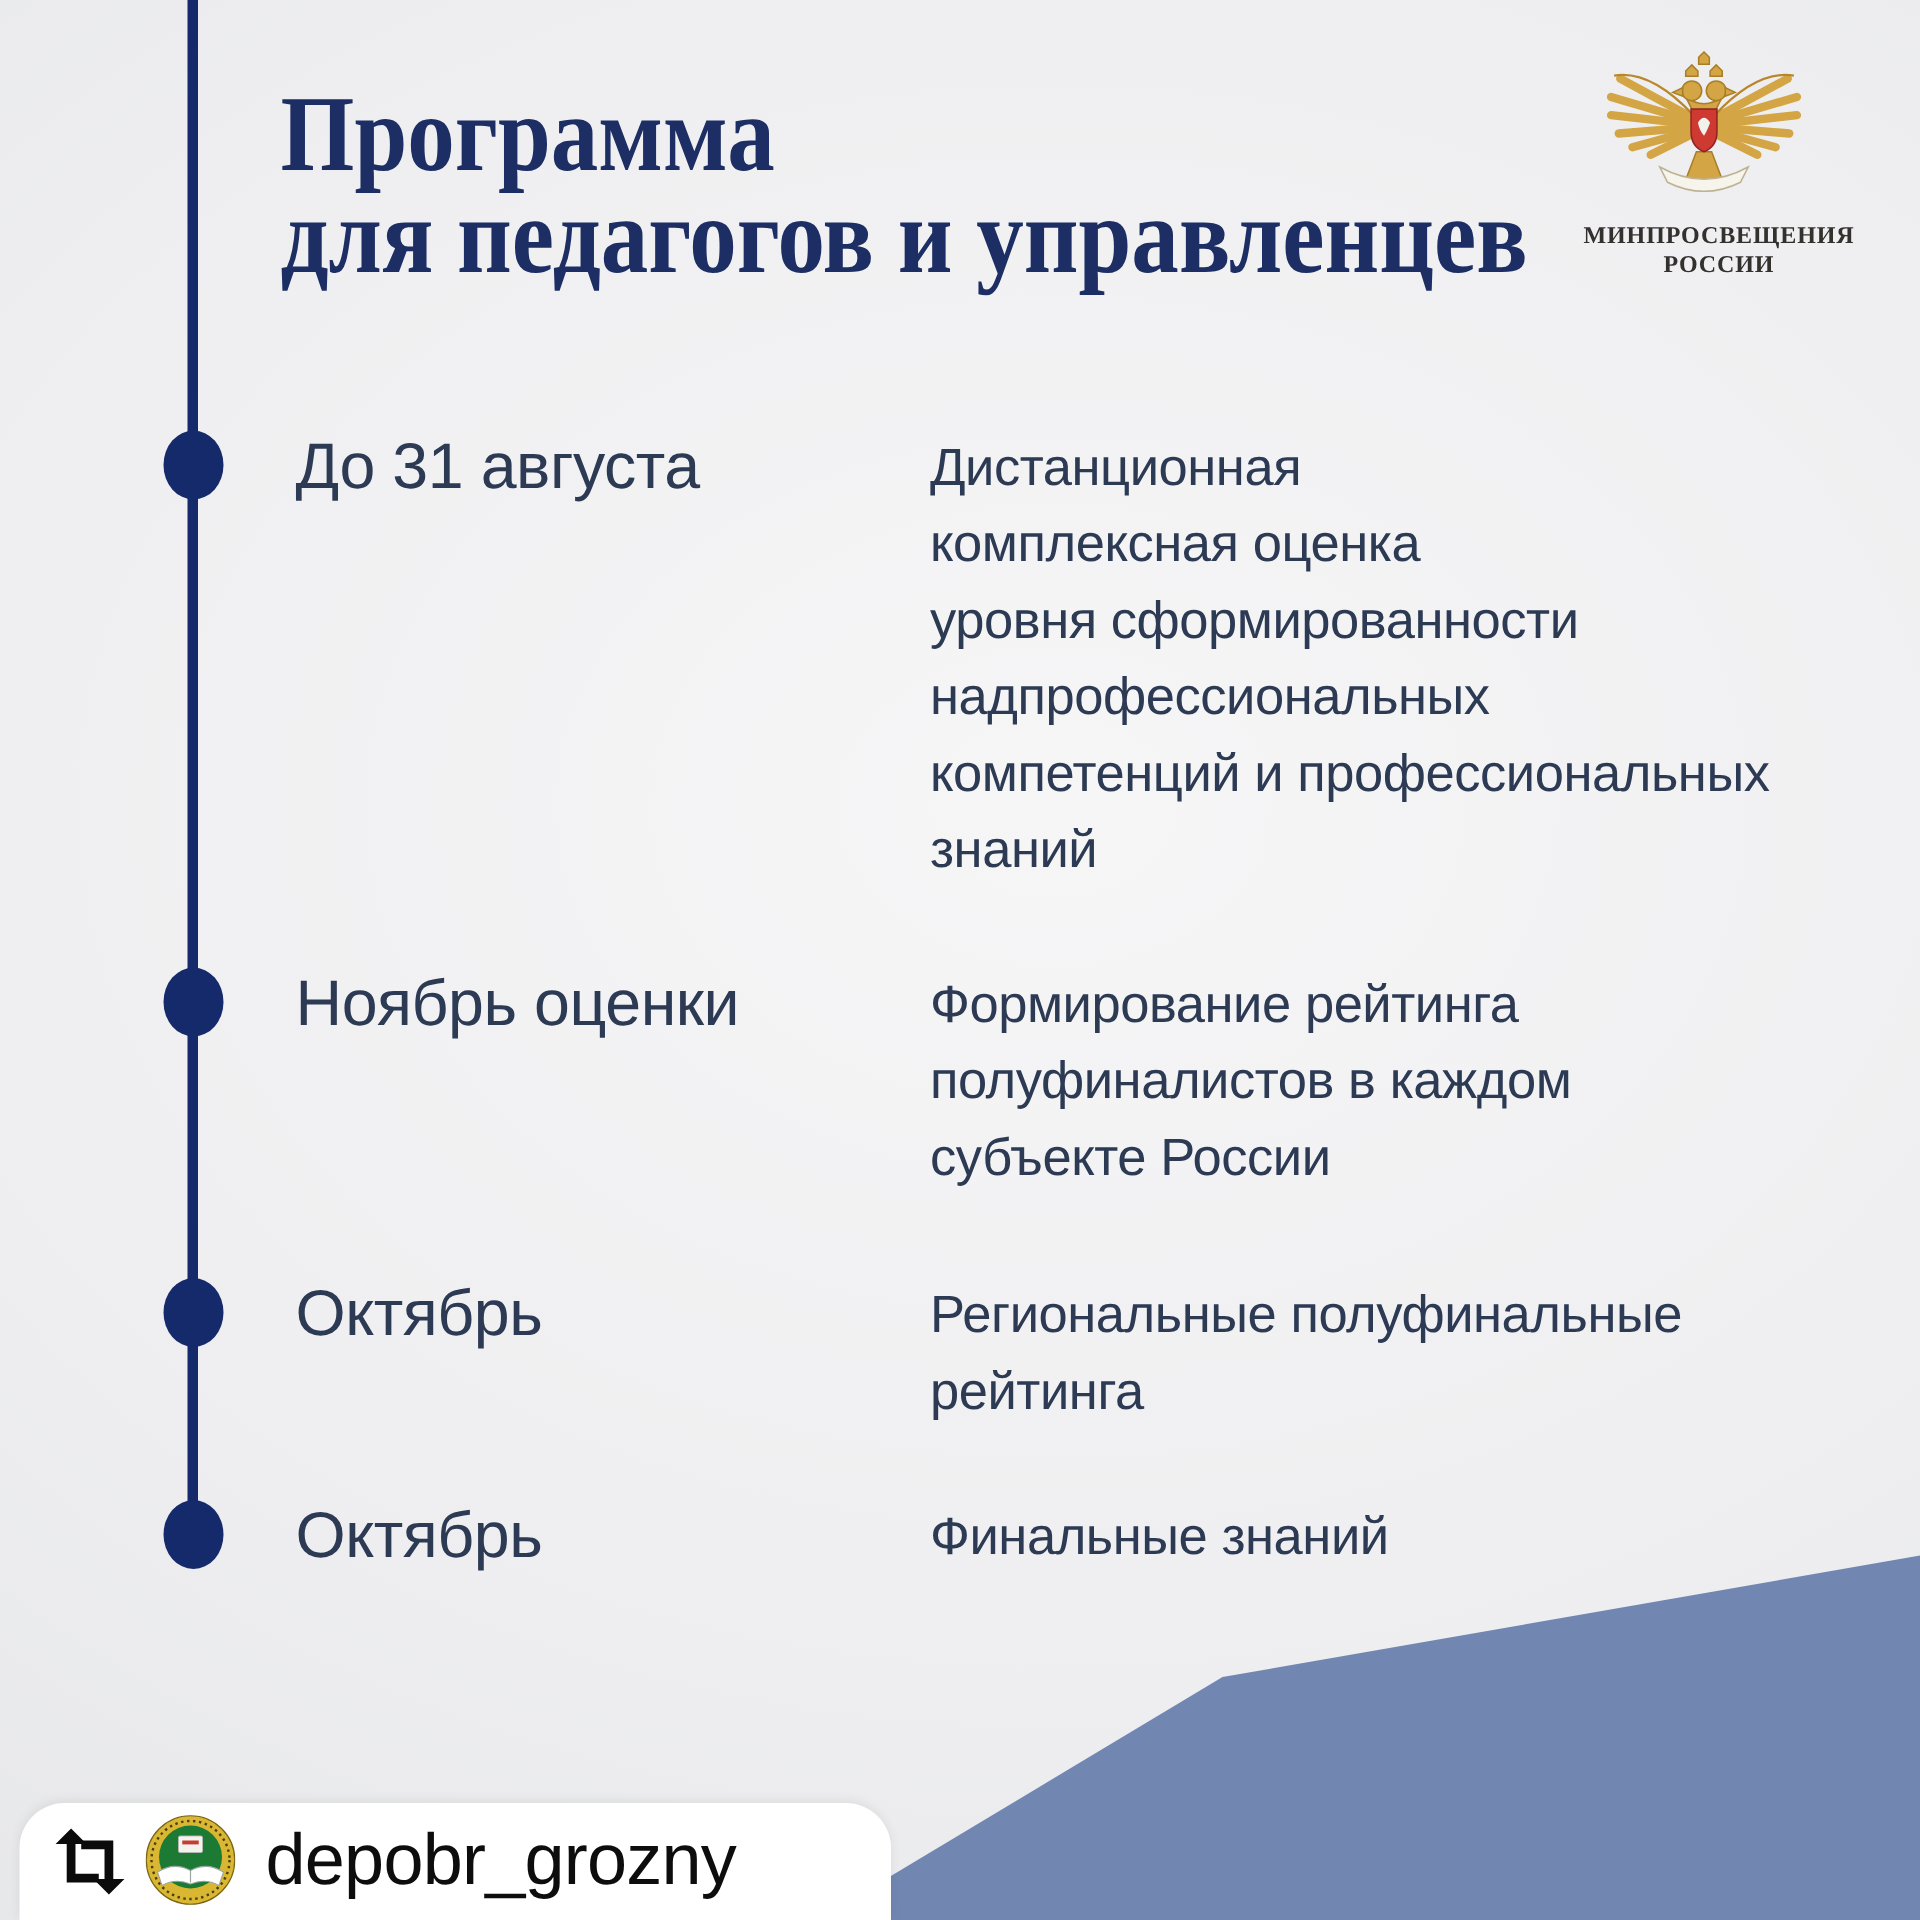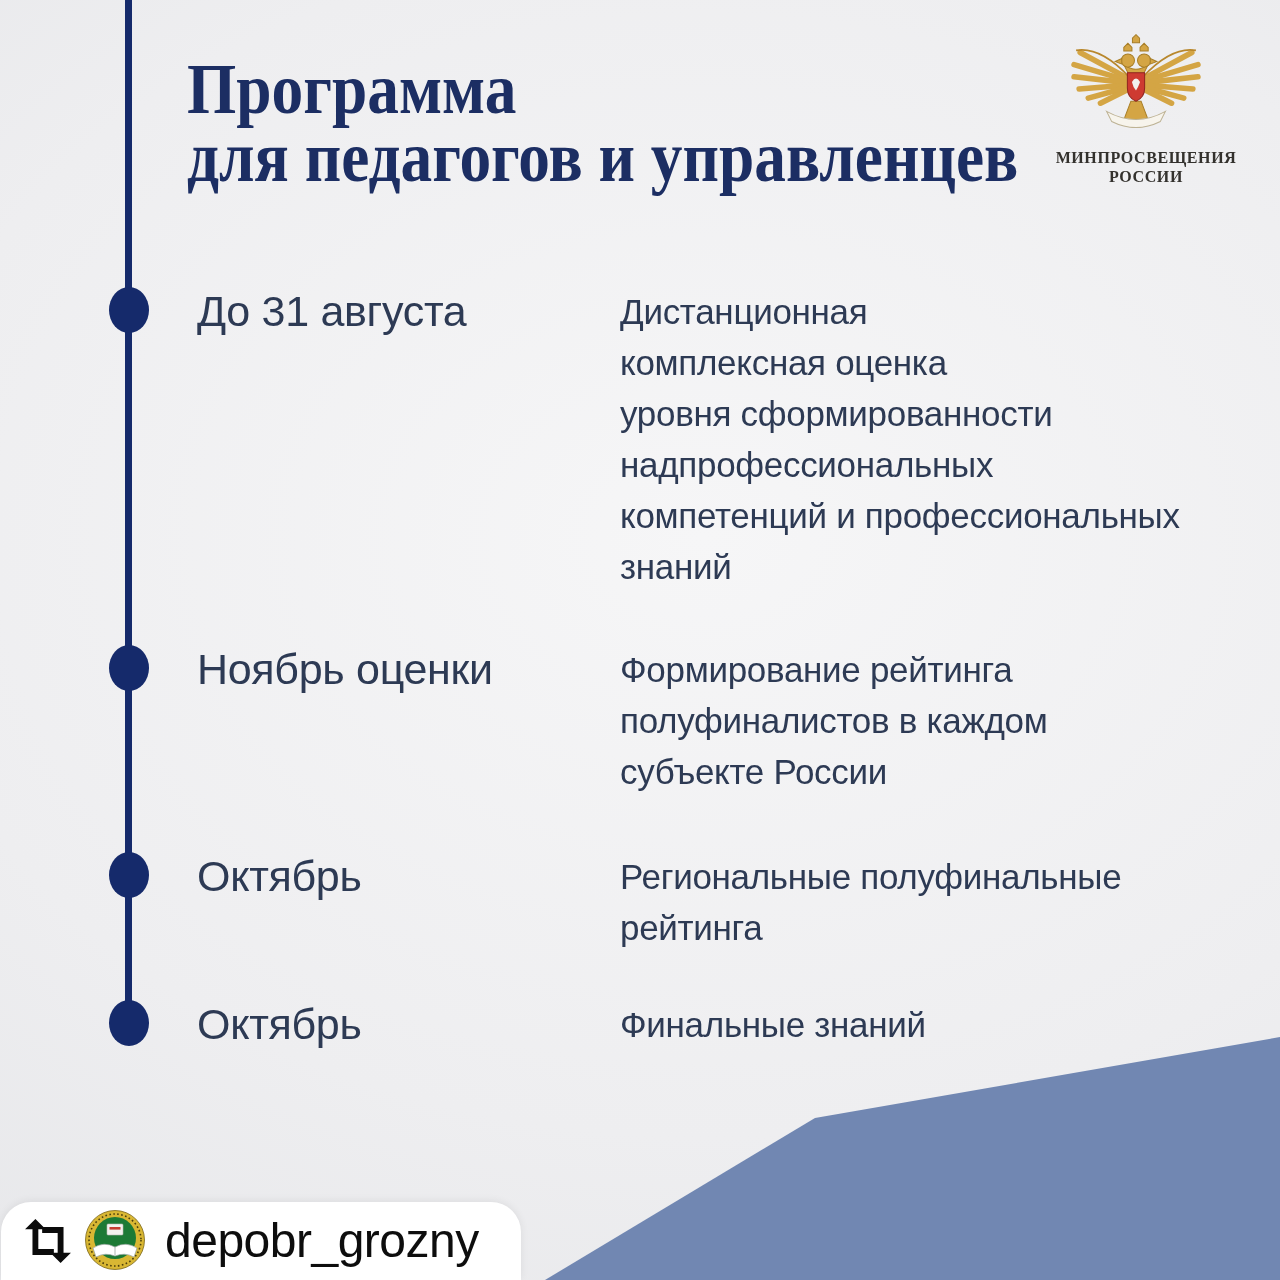--- a/index.html
+++ b/index.html
@@ -34,21 +34,21 @@
     position: absolute; left: 197px; top: 0; font-size: 43px; line-height: 50px;
     color: #2d3a54; letter-spacing: -0.3px; text-align: center;
   }
   .desc {
     position: absolute; left: 620px; top: 0; width: 660px;
     font-size: 35px; line-height: 51px; color: #2d3a54;
     letter-spacing: -0.3px; white-space: pre-line;
   }
   .wave { position: absolute; left: 0; top: 1030px; display: block; }
   .footer {
-    position: absolute; left: 1px; top: 1202px; width: 520px; height: 78px;
+    position: absolute; left: 13px; top: 1202px; width: 581px; height: 78px;
     background: #ffffff; border-radius: 30px 30px 0 0;
     box-shadow: 0 -1px 8px rgba(0,0,0,0.07); cursor: pointer;
   }
   .repost-svg { position: absolute; left: 20px; top: 12px; }
   .avatar-svg { position: absolute; left: 84px; top: 8px; }
   .handle {
     position: absolute; left: 164px; top: 10px; font-size: 48px; line-height: 58px;
     font-weight: 500; color: #0d0d0d; letter-spacing: -0.5px;
   }
 </style>

